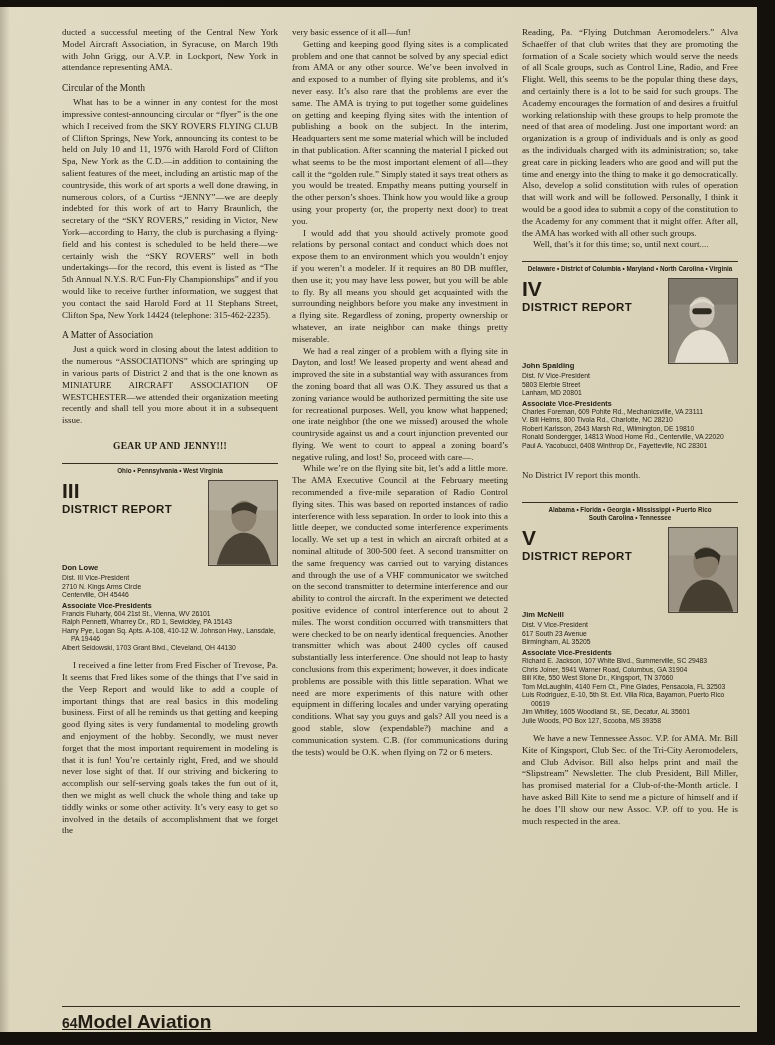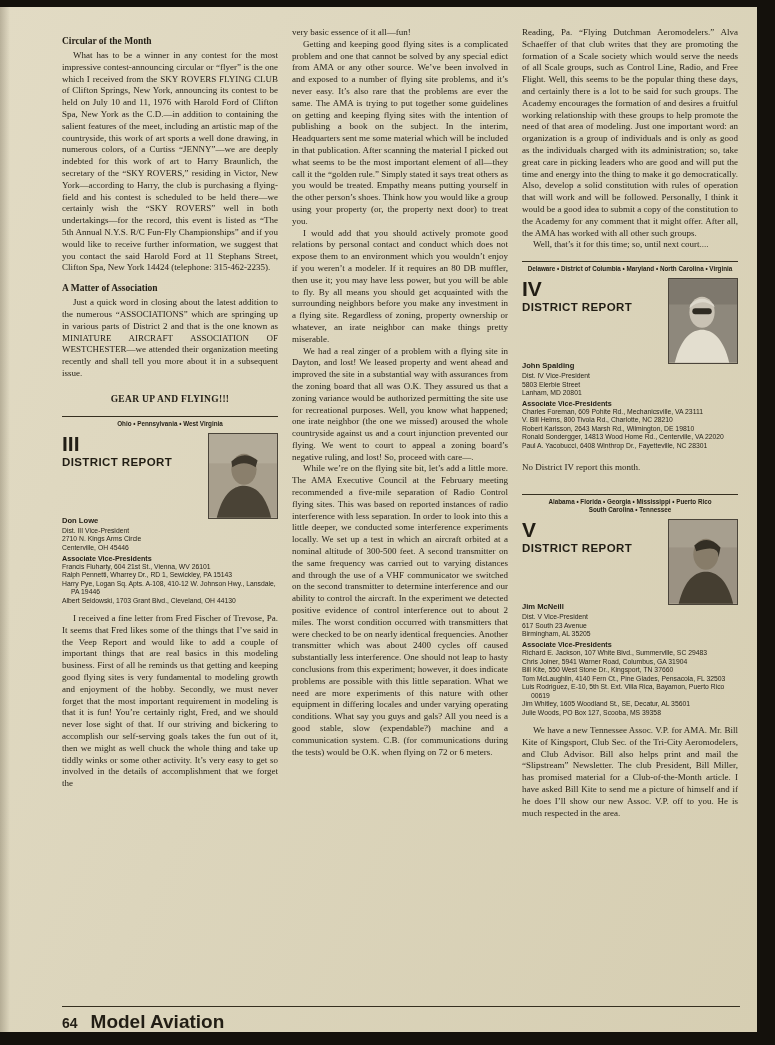--- a/index.html
+++ b/index.html
@@ -12,59 +12,60 @@
     color:#221e15; overflow:hidden;
   }
   .paper::before { content:""; position:absolute; left:0; top:0; width:10px; height:100%;
     background:linear-gradient(90deg, rgba(60,50,30,.25), rgba(60,50,30,0)); }
   .content { position:absolute; left:62px; top:20px; width:678px; display:flex; gap:14px; }
   .col { width:216px; }
 
   p.body { font-size:9px; line-height:11.8px; text-align:justify; }
   p.indent { text-indent:11px; }
   .paras > div { font-size:9px; line-height:11.8px; text-align:justify; text-indent:11px; }
-  .sect-h { font-size:9.5px; font-weight:bold; margin:9px 0 4px; font-family:"Liberation Serif", serif; }
+  .sect-h { font-size:9.5px; font-weight:normal; margin:9px 0 4px; font-family:"Liberation Serif", serif; }
   .gear { text-align:center; font-weight:bold; font-size:9.5px; margin:14px 0 12px; letter-spacing:.3px; }
 
   .district { border-top:1px solid #352f20; margin-top:10px; padding-top:3px; margin-bottom:8px; }
   .d-states > div { font-size:6.3px; font-weight:bold; text-align:center; line-height:8px;
     font-family:"Liberation Sans", sans-serif; white-space:nowrap; overflow:hidden; }
   .d-head { display:flex; justify-content:space-between; margin-top:5px; }
   .d-info { width:138px; }
   .d-numeral { font-size:21px; font-weight:bold; line-height:21px; font-family:"Liberation Sans", sans-serif; }
   .d-title { font-size:11.5px; font-weight:bold; font-family:"Liberation Sans", sans-serif;
     letter-spacing:.4px; margin:2px 0 10px; }
   .d-officer { font-size:7.6px; font-weight:bold; font-family:"Liberation Sans", sans-serif; margin-bottom:2px;margin-top:48px; }
   .d-lines > div { font-size:6.8px; line-height:8.6px; font-family:"Liberation Sans", sans-serif; }
   .photo { width:70px; height:86px; flex-shrink:0; border:1px solid #4a443a; }
   .photo svg { display:block; width:100%; height:100%; }
   .avp-h { font-size:7.2px; font-weight:bold; font-family:"Liberation Sans", sans-serif; margin-top:1px; }
   .avp > div { font-size:6.8px; line-height:8.5px; font-family:"Liberation Sans", sans-serif;
     padding-left:9px; text-indent:-9px; }
-  .no-report { margin:12px 0 20px; text-align:left; }
+  .no-report { margin:20px 0 20px; text-align:left; }
 
   .footer-rule { position:absolute; left:62px; top:999px; width:678px; height:1px; background:#352f20; }
-  .footer { position:absolute; left:62px; top:1004px; display:flex; align-items:baseline; gap:13px;
-    font-family:"Liberation Sans", sans-serif; }
+  .footer { position:absolute; left:62px; top:1004px; display:flex; align-items:baseline; 
+    font-family:"Liberation Sans", sans-serif;text-decoration:underline; }
   .page-num { font-size:14px; font-weight:bold; }
   .mag-title { font-size:19px; font-weight:bold; }
 </style>
 </head>
 <body>
 
 <div class="scan">
   <div class="paper">
     <div class="content">
 
       <div class="col">
+        <p class="body">ducted a successful meeting of the Central New York Model Aircraft Association, in Syracuse, on March 19th with John Grigg, our A.V.P. in Lockport, New York in attendance representing AMA.</p>
         <h3 class="sect-h">Circular of the Month</h3>
         <p class="body indent">What has to be a winner in any contest for the most impressive contest-announcing circular or “flyer” is the one which I received from the SKY ROVERS FLYING CLUB of Clifton Springs, New York, announcing its contest to be held on July 10 and 11, 1976 with Harold Ford of Clifton Spa, New York as the C.D.—in addition to containing the salient features of the meet, including an artistic map of the countryside, this work of art sports a well done drawing, in numerous colors, of a Curtiss “JENNY”—we are deeply indebted for this work of art to Harry Braunlich, the secretary of the “SKY ROVERS,” residing in Victor, New York—according to Harry, the club is purchasing a flying-field and his contest is scheduled to be held there—we certainly wish the “SKY ROVERS” well in both undertakings—for the record, this event is listed as “The 5th Annual N.Y.S. R/C Fun-Fly Championships” and if you would like to receive further information, we suggest that you contact the said Harold Ford at 11 Stephans Street, Clifton Spa, New York 14424 (telephone: 315-462-2235).</p>
         <h3 class="sect-h">A Matter of Association</h3>
         <p class="body indent">Just a quick word in closing about the latest addition to the numerous “ASSOCIATIONS” which are springing up in various parts of District 2 and that is the one known as MINIATURE AIRCRAFT ASSOCIATION OF WESTCHESTER—we attended their organization meeting recently and shall tell you more about it in a subsequent issue.</p>
-        <div class="gear">GEAR UP AND FLYING!!!</div>
+        <div class="gear">GEAR UP AND JENNY!!!</div>
 
         <section class="district">
           <div class="d-states">
               <div>Ohio  •  Pennsylvania  •  West Virginia</div>
             </div>
           <div class="d-head">
             <div class="d-info">
               <div class="d-numeral">III</div>
               <div class="d-title">DISTRICT REPORT</div>
               <div class="d-officer">Don Lowe</div>

